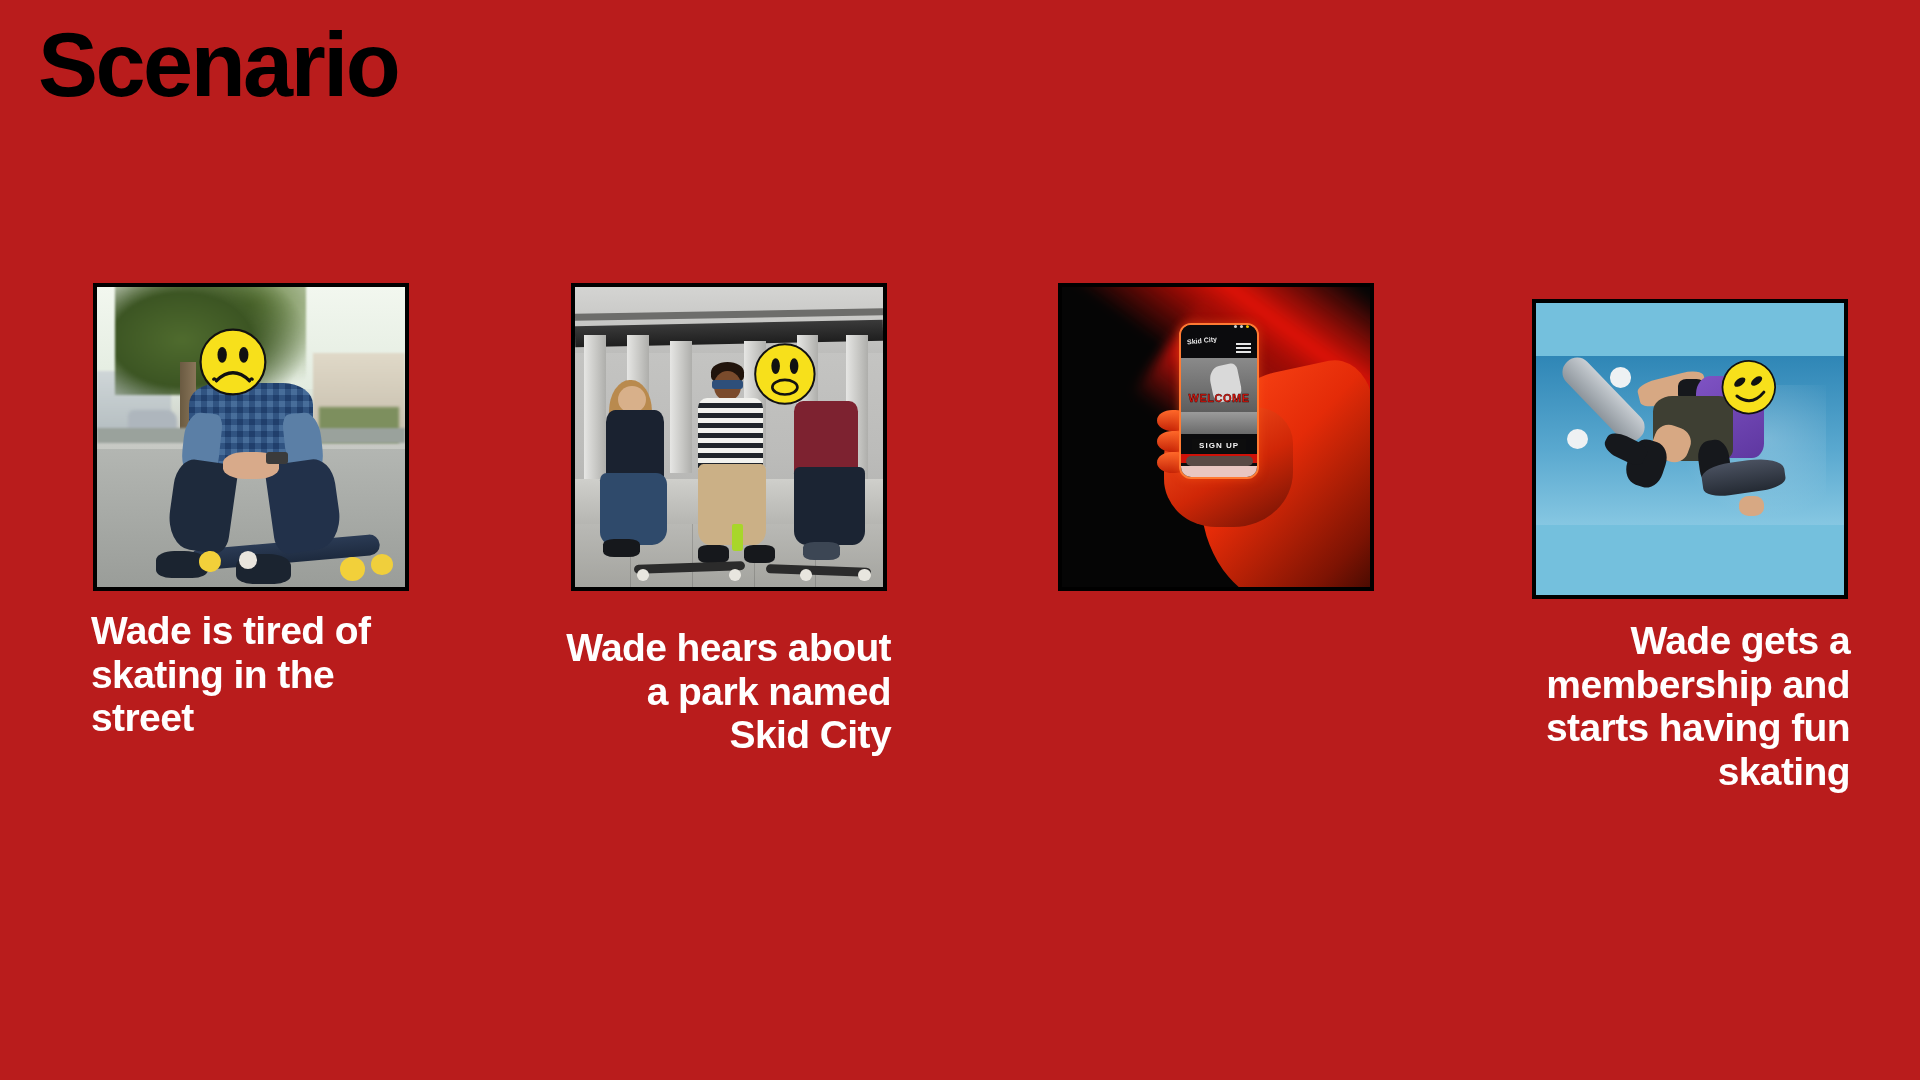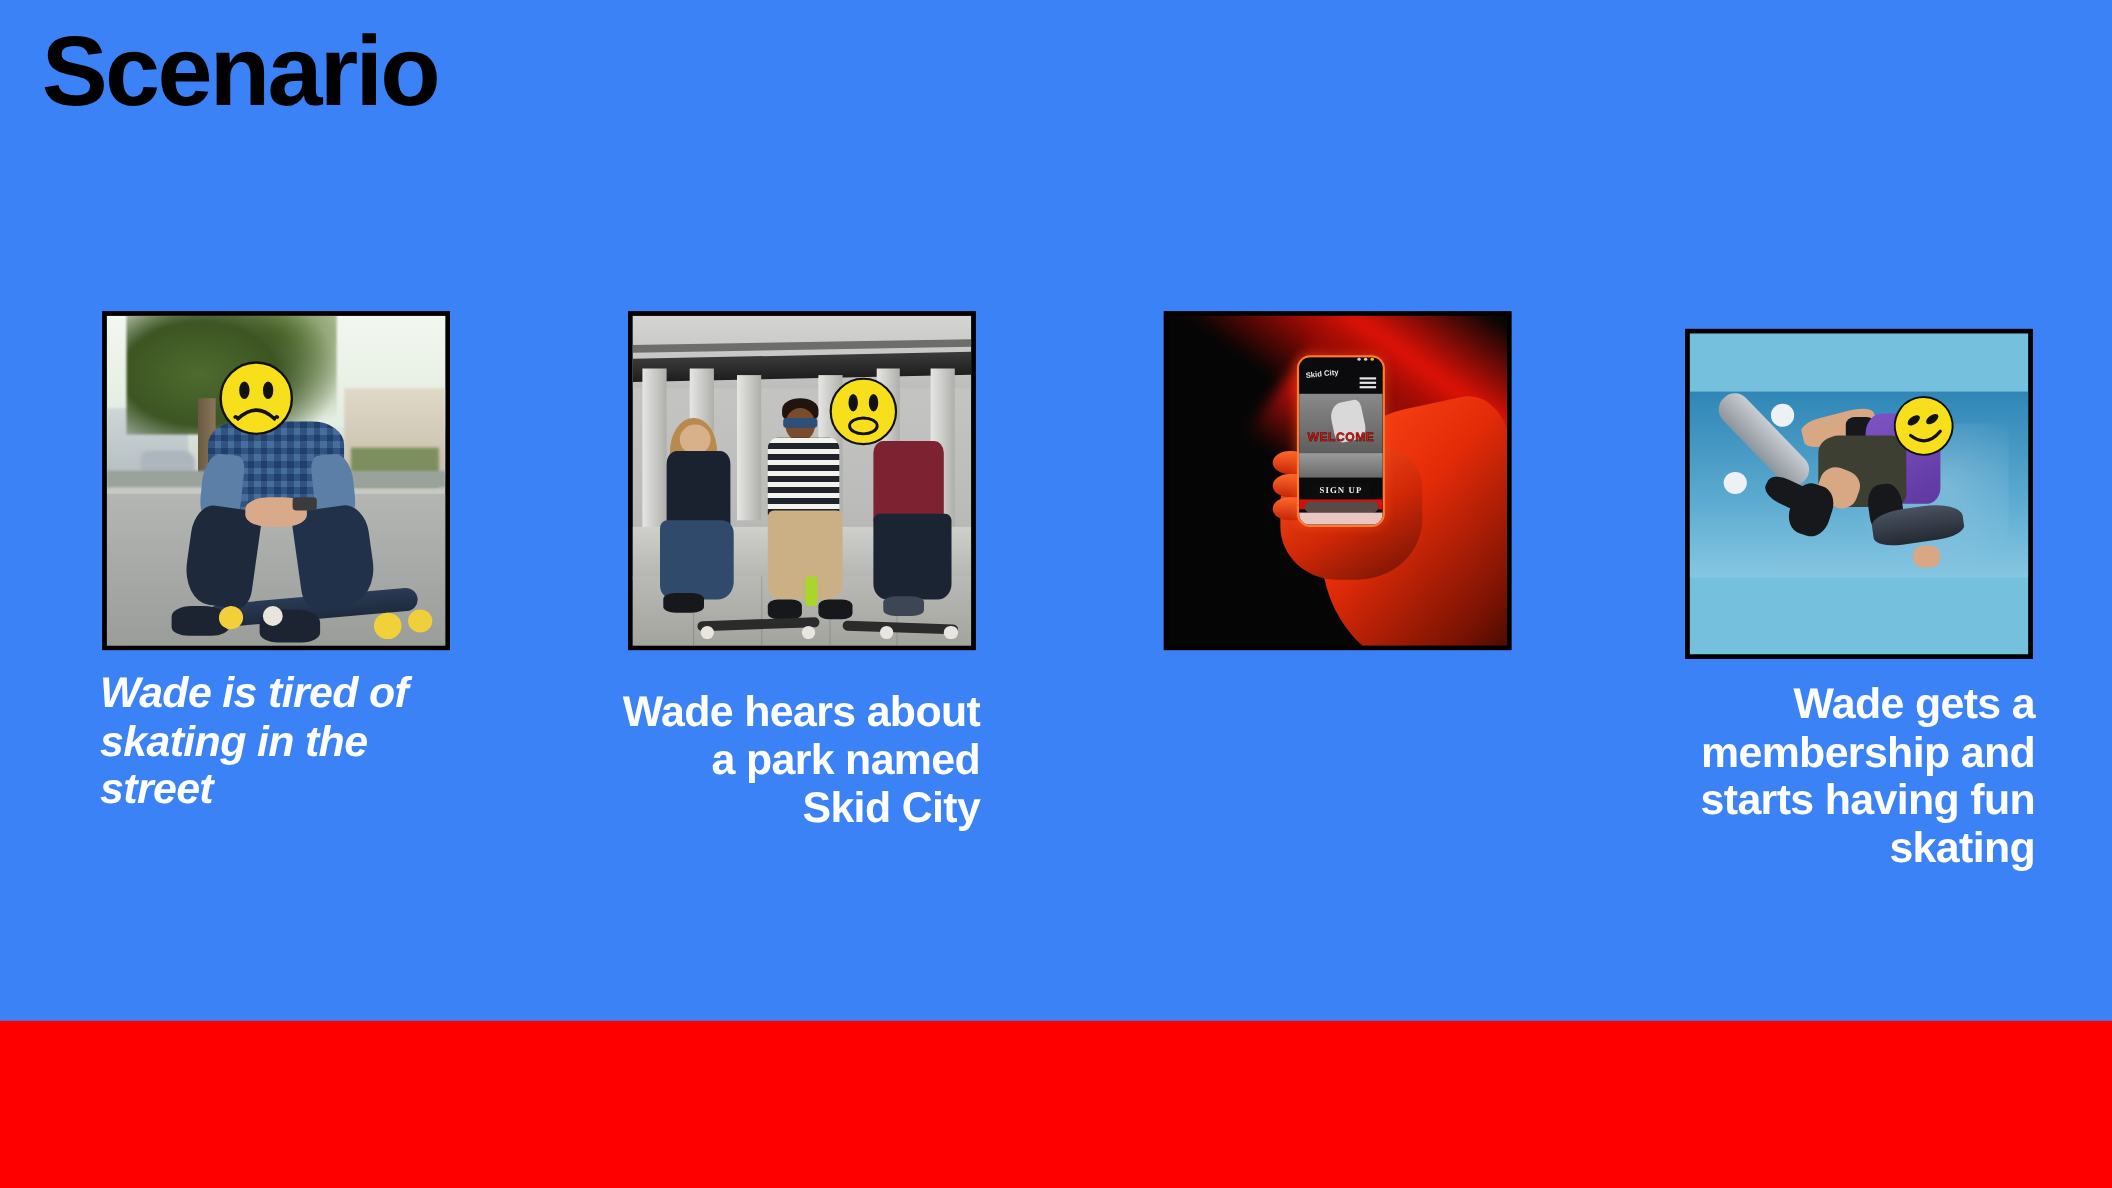--- a/index.html
+++ b/index.html
@@ -5,22 +5,22 @@
 <style>
   * { margin:0; padding:0; box-sizing:border-box; }
   html, body {
     width:1920px; height:1080px;
     overflow:hidden;
     background:#FF0000;
     font-family:"Liberation Sans", sans-serif;
   }
   .slide {
     position:relative;
-    width:1920px; height:928px;
-    background:#3b82f6;
+    width:1920px; height:1080px;
+    background:#b91c1c;
   }
 
   
   .page-title {
     position:absolute;
     left:38px; top:18px;
     font-size:90px;
     font-weight:bold;
     color:#000000;
     letter-spacing:-2.5px;
@@ -43,21 +43,21 @@
   .panels {
     position:absolute;
     left:0; top:283px;
     width:1920px;
   }
   .panel {
     position:absolute;
     top:0;
     width:320px;
   }
-  .panel-1 { left:93px;font-style:italic;  }
+  .panel-1 { left:93px;  }
   .panel-2 { left:571px; }
   .panel-3 { left:1058px;}
   .panel-4 { left:1532px;}
 
   
   .frame {
     position:relative;
     width:316px; height:308px;
     border:4px solid #000000;
     overflow:hidden;
@@ -218,21 +218,21 @@
              background:linear-gradient(180deg,#8a8a8a 0%,#6e6e6e 45%,#4b4b4b 100%); }
   .s3 .ph-skater { position:absolute; left:40%; top:8%; width:38%; height:48%;
              background:#d9d9d9; border-radius:40% 20% 30% 25%; transform:rotate(-12deg); }
   .s3 .ph-ramp { position:absolute; left:0; bottom:0; width:100%; height:30%;
              background:linear-gradient(180deg,#9b9b9b,#6a6a6a); }
   .s3 .ph-welcome { position:absolute; left:0; top:44%; width:100%;
              text-align:center; font-size:11px; font-weight:bold; color:#e4140b;
              letter-spacing:.5px; -webkit-text-stroke:.4px #3a0402; }
   .s3 .ph-signup { position:absolute; left:14%; top:75%; width:72%; height:9%;
              background:#0d0d0d; color:#f2f2f2; font-size:8px; font-weight:bold;
-             letter-spacing:1px; display:flex; align-items:center; justify-content:center;font-family:Liberation Serif, serif; }
+             letter-spacing:1px; display:flex; align-items:center; justify-content:center; }
   .s3 .ph-redband { position:absolute; left:0; top:85%; width:100%; height:6%;
              background:#cf1108; }
   .s3 .ph-url { position:absolute; left:6%; bottom:7%; width:88%; height:7%;
              background:#5a4a45; border-radius:8px; }
   .s3 .ph-tabs { position:absolute; left:0; bottom:0; width:100%; height:7%;
              background:#e9c6c1; }
 
   
   .s4 { background:#74c0dd; }
   .s4 .sky-mid { position:absolute; left:0; top:18%; width:100%; height:58%;

